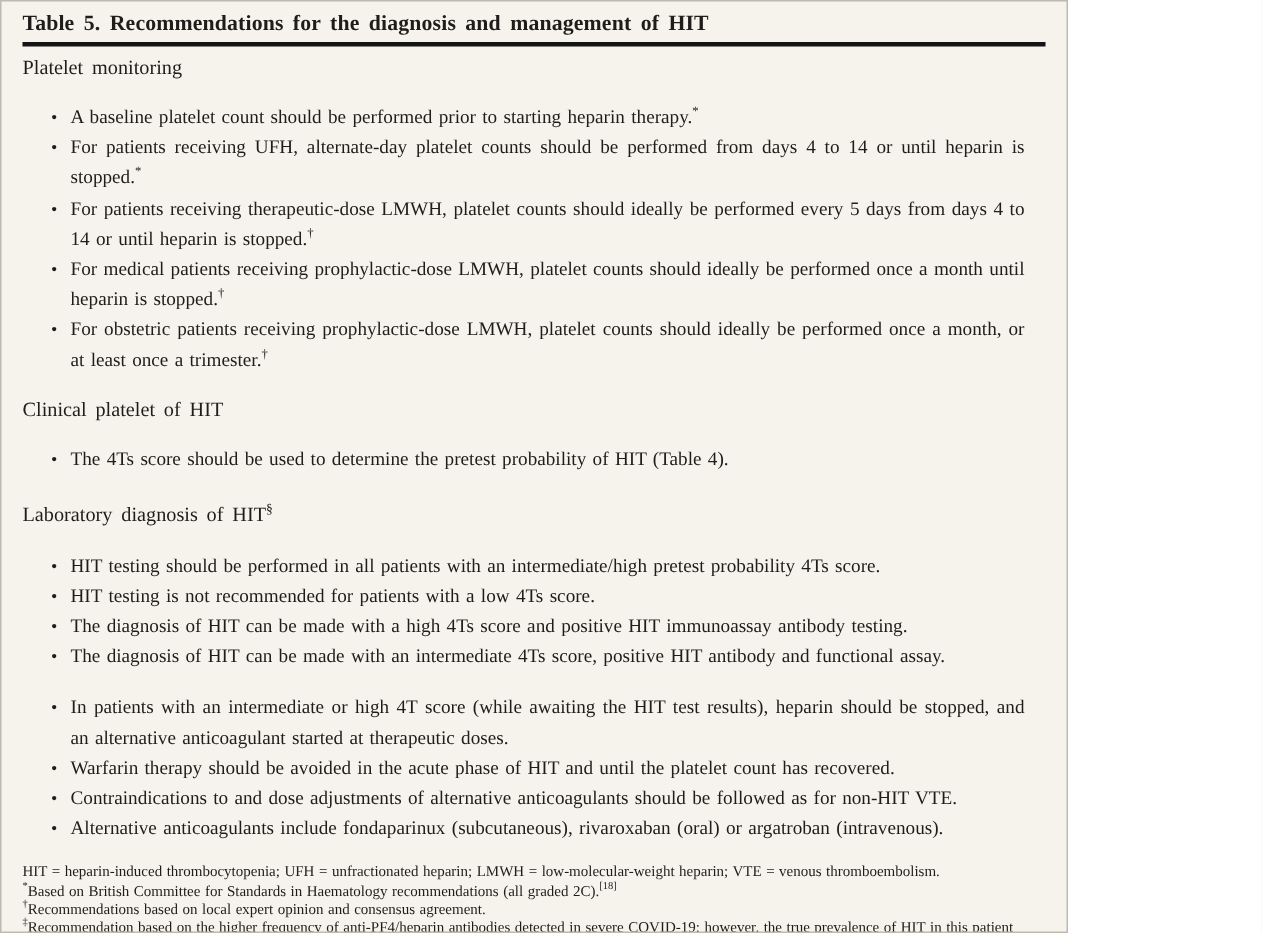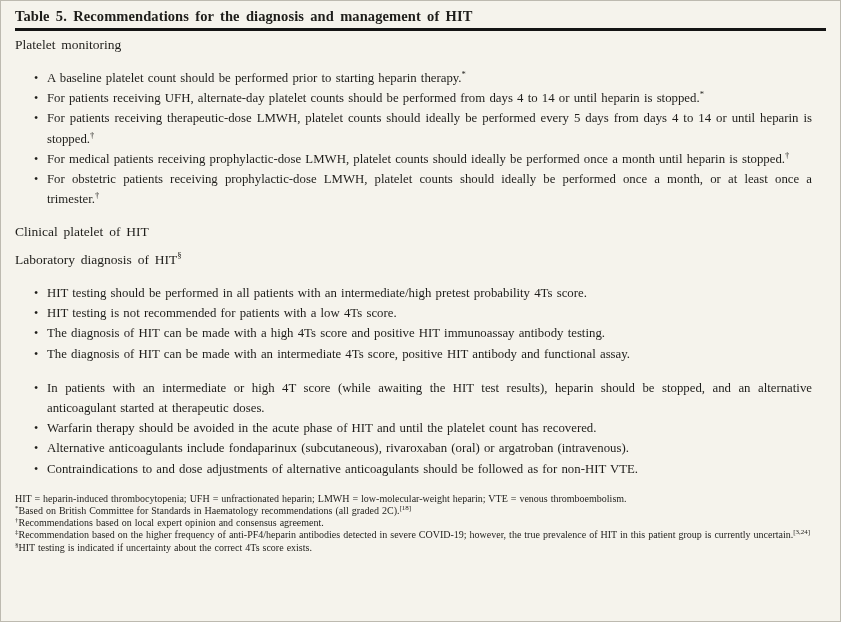--- a/index.html
+++ b/index.html
@@ -9,21 +9,21 @@
     --border:#bdbab0;
   }
   html,body{margin:0;padding:0;}
   body{
     width:841px;height:622px;
     font-family:"Liberation Serif", serif;
     background:#fff;
   }
   .figure{
     box-sizing:border-box;
-    width:841px;height:622px;
+    width:712px;height:622px;
     background:var(--bg);
     border:1px solid var(--border);
     padding:6px 14px 0 14px;
     overflow:hidden;
     color:var(--ink);
   }
   .title{
     font-size:14.5px;
     font-weight:bold;
     word-spacing:2.5px;
@@ -84,32 +84,35 @@
   <div id="sections">
       <div class="heading">Platelet monitoring</div>
       <ul class="bullets">
         <li>A baseline platelet count should be performed prior to starting heparin therapy.<sup>*</sup></li>
         <li>For patients receiving UFH, alternate-day platelet counts should be performed from days 4 to 14 or until heparin is stopped.<sup>*</sup></li>
         <li>For patients receiving therapeutic-dose LMWH, platelet counts should ideally be performed every 5 days from days 4 to 14 or until heparin is stopped.<sup>†</sup></li>
         <li>For medical patients receiving prophylactic-dose LMWH, platelet counts should ideally be performed once a month until heparin is stopped.<sup>†</sup></li>
         <li>For obstetric patients receiving prophylactic-dose LMWH, platelet counts should ideally be performed once a month, or at least once a trimester.<sup>†</sup></li>
       </ul>
       <div class="heading">Clinical platelet of HIT</div>
+      <ul class="bullets">
+        <li>The 4Ts score should be used to determine the pretest probability of HIT (Table 4).</li>
+      </ul>
       <div class="heading">Laboratory diagnosis of HIT<sup>§</sup></div>
       <ul class="bullets">
         <li>HIT testing should be performed in all patients with an intermediate/high pretest probability 4Ts score.</li>
         <li>HIT testing is not recommended for patients with a low 4Ts score.</li>
         <li>The diagnosis of HIT can be made with a high 4Ts score and positive HIT immunoassay antibody testing.</li>
         <li>The diagnosis of HIT can be made with an intermediate 4Ts score, positive HIT antibody and functional assay.</li>
       </ul>
       <ul class="bullets">
         <li>In patients with an intermediate or high 4T score (while awaiting the HIT test results), heparin should be stopped, and an alternative anticoagulant started at therapeutic doses.</li>
         <li>Warfarin therapy should be avoided in the acute phase of HIT and until the platelet count has recovered.</li>
+        <li>Contraindications to and dose adjustments of alternative anticoagulants should be followed as for non-HIT VTE.</li>
         <li>Alternative anticoagulants include fondaparinux (subcutaneous), rivaroxaban (oral) or argatroban (intravenous).</li>
-        <li>Contraindications to and dose adjustments of alternative anticoagulants should be followed as for non-HIT VTE.</li>
       </ul>
     </div>
   <div id="footnotes" class="footnotes">
       <div class="fnote">HIT = heparin-induced thrombocytopenia; UFH = unfractionated heparin; LMWH = low-molecular-weight heparin; VTE = venous thromboembolism.</div>
       <div class="fnote"><sup>*</sup>Based on British Committee for Standards in Haematology recommendations (all graded 2C).<sup>[18]</sup></div>
       <div class="fnote"><sup>†</sup>Recommendations based on local expert opinion and consensus agreement.</div>
       <div class="fnote"><sup>‡</sup>Recommendation based on the higher frequency of anti-PF4/heparin antibodies detected in severe COVID-19; however, the true prevalence of HIT in this patient group is currently uncertain.<sup>[3,24]</sup></div>
       <div class="fnote"><sup>§</sup>HIT testing is indicated if uncertainty about the correct 4Ts score exists.</div>
     </div>
 </div>

